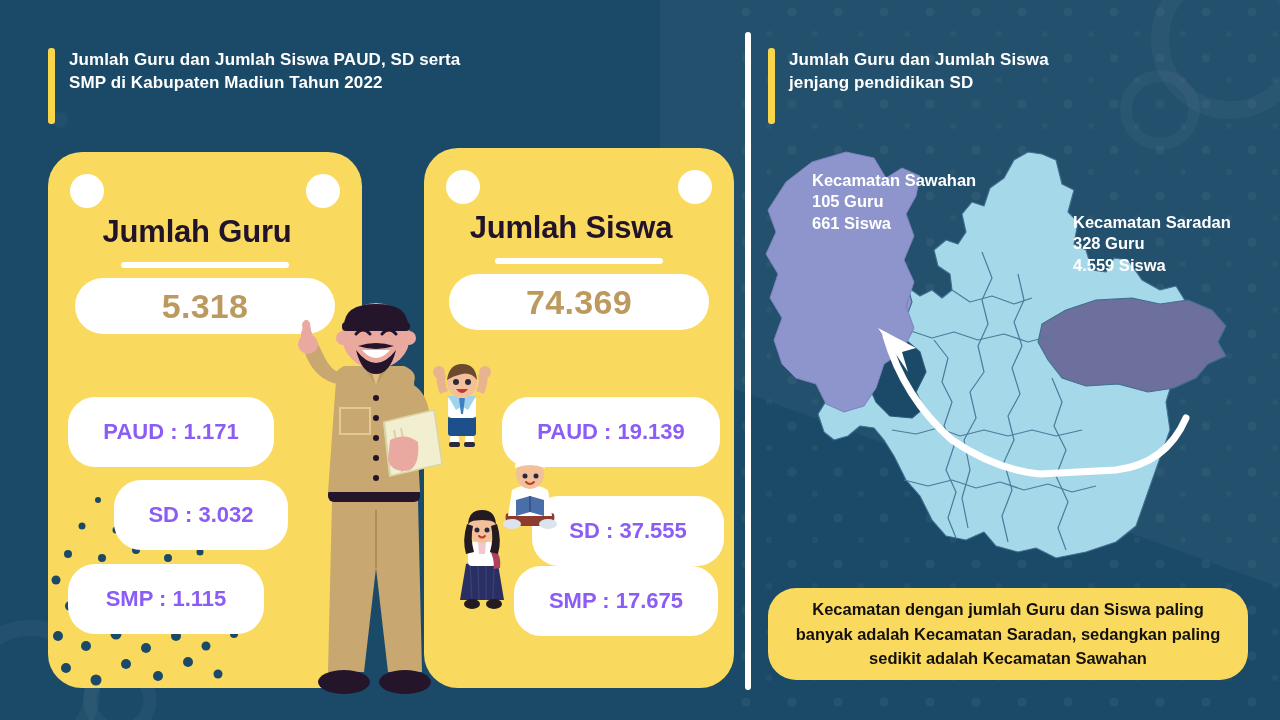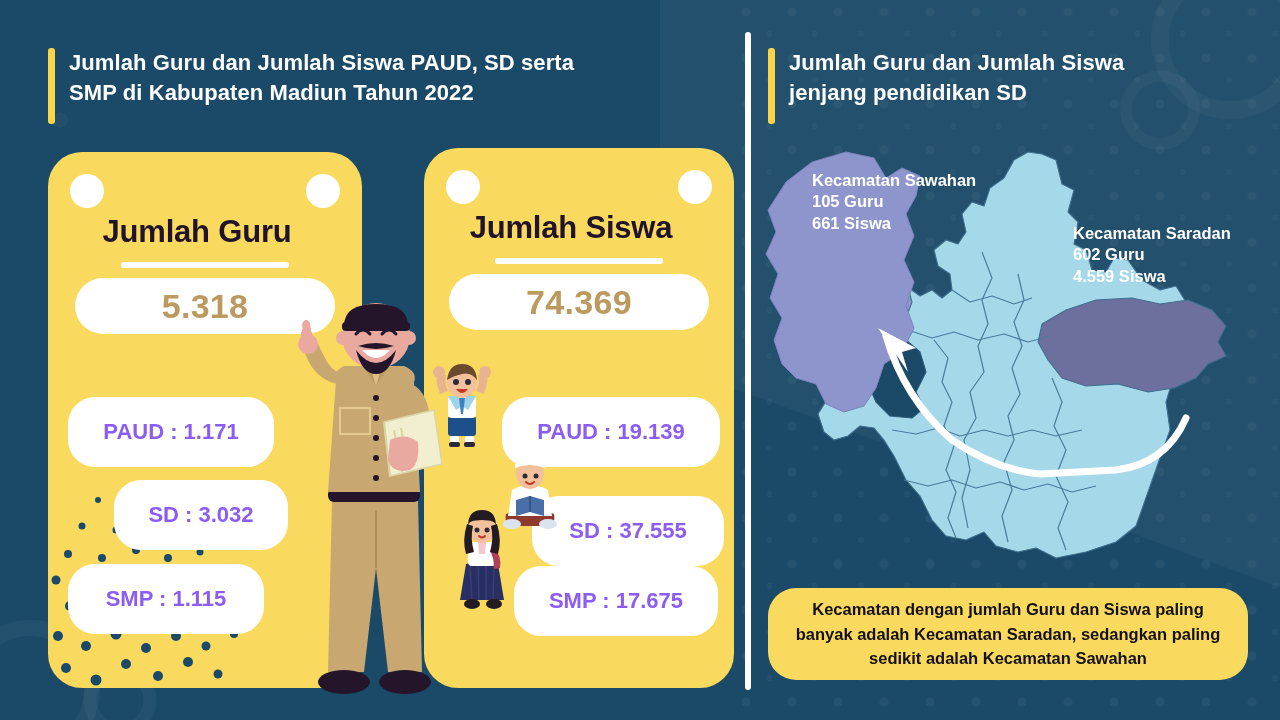--- a/index.html
+++ b/index.html
@@ -19,21 +19,21 @@
   
   #divider {
     position:absolute; left:745px; top:32px; width:6px; height:658px;
     background:#ffffff; border-radius:3px; z-index:5;
   }
 
   
   .heading { position:absolute; display:flex; gap:14px; z-index:6; }
   .heading .bar { width:7px; border-radius:3px; background:#f9d649; flex:0 0 7px; }
   .heading h1 {
-    color:#ffffff; font-size:22px; font-weight:bold; line-height:1.38;
+    color:#ffffff; font-size:17px; font-weight:bold; line-height:1.38;
     letter-spacing:.1px; white-space:pre-line;
   }
   #heading-left { left:48px; top:48px; height:76px; }
   #heading-right { left:768px; top:48px; height:76px; }
 
   
   .ycard {
     position:absolute; background:#fada5e; border-radius:34px; z-index:2;
     overflow:hidden;
   }
@@ -66,21 +66,21 @@
   }
   
   #dot-field { position:absolute; left:0; bottom:0; width:200px; height:230px; z-index:1; }
 
   
   #map-panel { position:absolute; left:756px; top:140px; width:512px; height:425px; z-index:3; }
   #map-panel svg { width:100%; height:100%; display:block; }
 
   .map-label { position:absolute; color:#ffffff; font-weight:bold; z-index:4; line-height:1.3; }
   #label-sawahan { left:812px; top:170px; font-size:16.5px; }
-  #label-saradan { left:1073px; top:223px; font-size:16.5px; }
+  #label-saradan { left:1073px; top:212px; font-size:16.5px; }
   .map-label .row1 { font-size:16.5px; }
 
   
   #footer-note {
     position:absolute; left:768px; top:588px; width:480px; height:92px;
     background:#fada5e; border-radius:28px; z-index:6;
     display:flex; align-items:center; justify-content:center; text-align:center;
     color:#13100f; font-size:16.5px; font-weight:bold; line-height:1.5;
     padding:0 18px;
   }
@@ -348,17 +348,17 @@
 </div>
 
 <div class="map-label" id="label-sawahan">
   <div class="row1">Kecamatan Sawahan</div>
   <div>105 Guru</div>
   <div>661 Siswa</div>
 </div>
 
 <div class="map-label" id="label-saradan">
   <div class="row1">Kecamatan Saradan</div>
-  <div>602 Guru</div>
+  <div>328 Guru</div>
   <div>4.559 Siswa</div>
 </div>
 
 <div id="footer-note">Kecamatan dengan jumlah Guru dan Siswa paling banyak adalah Kecamatan Saradan, sedangkan paling sedikit adalah Kecamatan Sawahan</div>
 
 </body></html>

